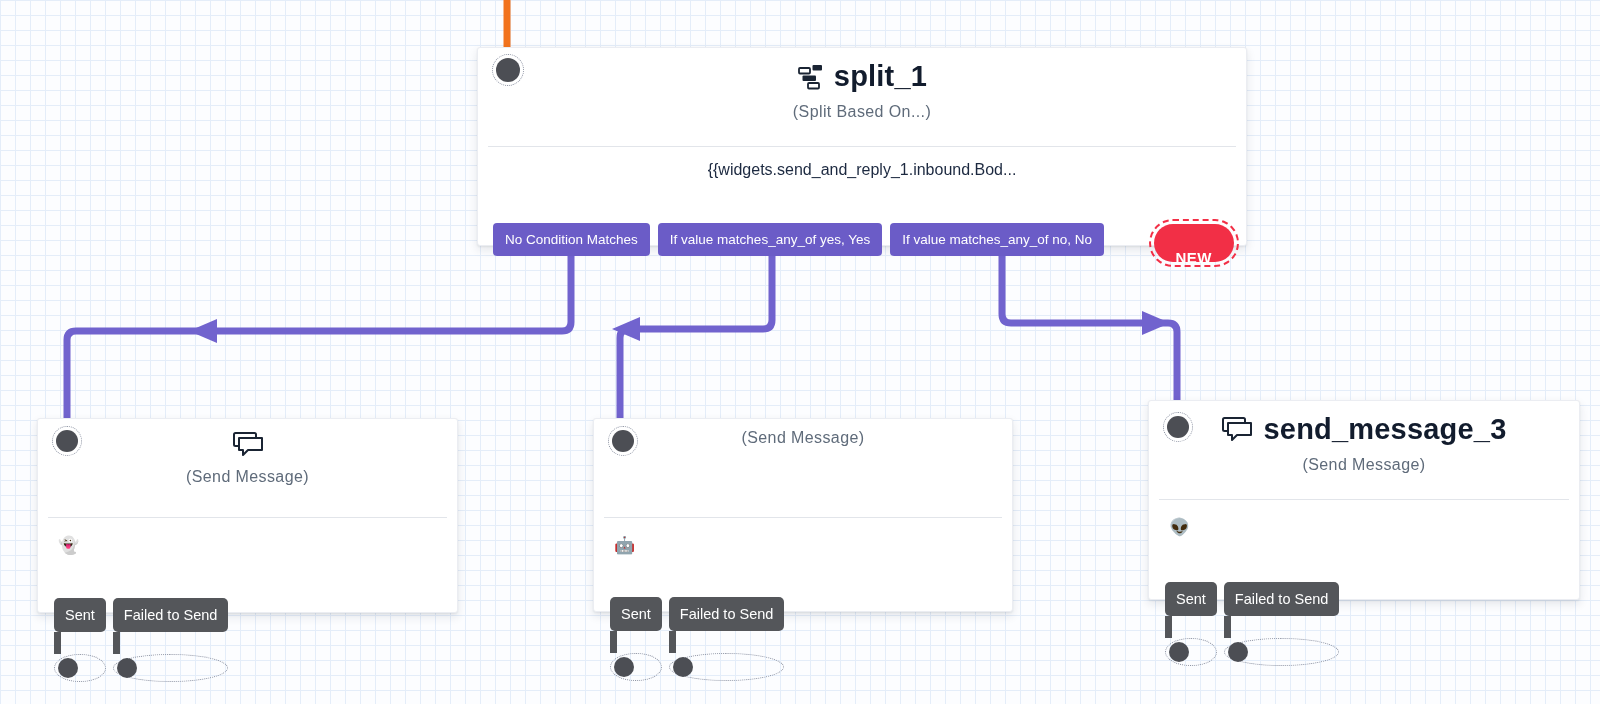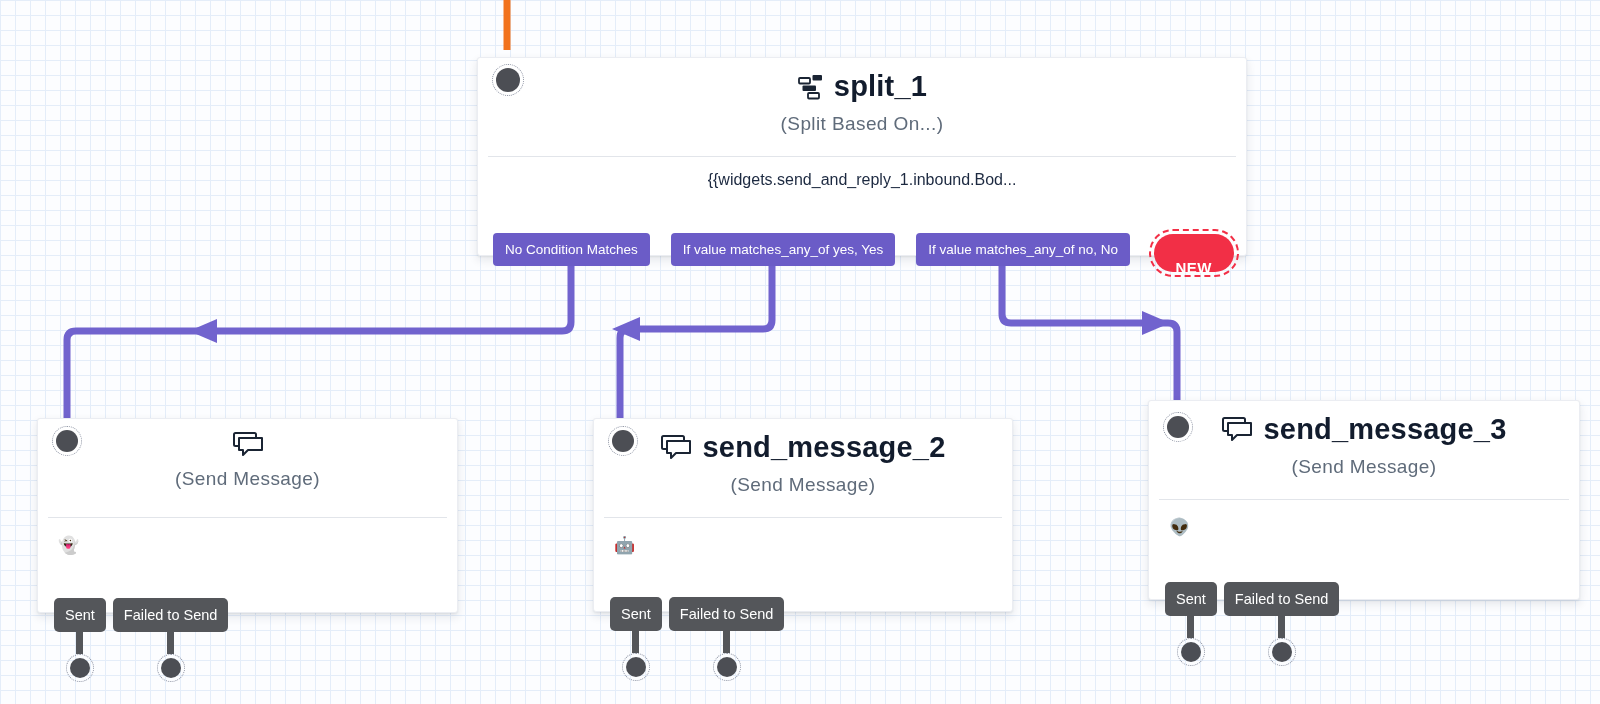--- a/index.html
+++ b/index.html
@@ -41,39 +41,39 @@
 
   .title-row {
     display:flex; align-items:center; justify-content:center;
     margin-top:12px; gap:10px;
   }
   .widget-title {
     font-size:29px; font-weight:bold; color:#121c2d; letter-spacing:.2px;
   }
   .widget-subtitle {
     text-align:center; margin-top:10px;
-    font-size:19px; color:#5f6b7a; letter-spacing:.4px;
+    font-size:16px; color:#5f6b7a; letter-spacing:.4px;
   }
   .divider {
     position:absolute; left:10px; right:10px; top:98px;
     border-top:1px solid #e2e5ea;
   }
   .split-expression {
     position:absolute; left:0; right:0; top:113px;
     text-align:center; font-size:16px; color:#1c2940;
   }
   .body-preview {
     position:absolute; left:20px; top:118px;
     font-size:17px; line-height:1;
     font-family:"DejaVu Sans","Liberation Sans",sans-serif;
   }
 
   .transitions {
     position:absolute; left:15px; top:calc(100% - 22px);
-    display:flex; gap:21px; z-index:3;
+    display:flex; gap:8px; z-index:3;
   }
   .transition-btn {
     height:33px; line-height:33px; padding:0 12px;
     background:#6b5cc7; color:#ffffff;
     font-size:13.5px; border-radius:4px; white-space:nowrap;
     border:none; cursor:pointer;
     font-family:"Liberation Sans","DejaVu Sans",sans-serif;
   }
 
   .new-badge {
@@ -82,21 +82,21 @@
     background:#f22f46; color:#ffffff;
     font-size:15px; font-weight:bold; letter-spacing:.5px;
     border-radius:999px;
     outline:2px dashed #f22f46; outline-offset:3px;
   }
 
   .exits {
     position:absolute; left:16px; top:calc(100% - 14px);
     display:flex; gap:7px; align-items:flex-start; z-index:3;
   }
-  .exit-col { display:flex; flex-direction:column; align-items:center; }
+  .exit-col { display:flex; flex-direction:column; }
   .exit-btn {
     height:34px; line-height:34px; padding:0 11px;
     background:#54565a; color:#ffffff;
     font-size:14.5px; border-radius:5px; white-space:nowrap;
     border:none; cursor:pointer;
     font-family:"Liberation Sans","DejaVu Sans",sans-serif;
   }
   .exit-stem { width:7px; height:22px; background:#54565a; }
   .out-ring .dot-fill { width:20px; height:20px; }
 
@@ -114,21 +114,21 @@
     <path d="M571,250 V322 Q571,331 562,331 H76 Q67,331 67,340 V441" stroke="#7163ce" stroke-width="7" fill="none" stroke-linejoin="round"></path>
     <polygon points="189,331 217,319 217,343" fill="#7163ce"></polygon>
 
     <path d="M772,250 V320 Q772,329 763,329 H629 Q620,329 620,338 V442" stroke="#7163ce" stroke-width="7" fill="none" stroke-linejoin="round"></path>
     <polygon points="612,329 640,317 640,341" fill="#7163ce"></polygon>
 
     <path d="M1002,250 V314 Q1002,323 1011,323 H1168 Q1177,323 1177,332 V427" stroke="#7163ce" stroke-width="7" fill="none" stroke-linejoin="round"></path>
     <polygon points="1170,323 1142,311 1142,335" fill="#7163ce"></polygon>
   </svg>
 
-  <div class="widget-card" style="left:477px; top:57px; width:770px; height:199px;">
+  <div class="widget-card" style="left:477px; top:47px; width:770px; height:199px;">
     <span class="dot-ring in-ring split-in-ring">
       <span class="dot-fill"></span>
     </span>
 
     <div class="title-row">
       <svg class="icon-svg" width="27" height="27" viewBox="0 0 27 27">
         <rect x="2" y="5" width="11" height="5.5" rx="1" fill="#ffffff" stroke="#1a2433" stroke-width="1.8"></rect>
         <rect x="15.5" y="2" width="9.5" height="5.5" rx="1" fill="#1a2433"></rect>
         <rect x="5.5" y="12.5" width="13.5" height="5.5" rx="1" fill="#1a2433"></rect>
         <rect x="11" y="20" width="11" height="5.5" rx="1" fill="#ffffff" stroke="#1a2433" stroke-width="1.8"></rect>
@@ -177,27 +177,20 @@
           <span class="dot-fill"></span>
         </span>
       </div>
     </div>
   </div>
 
   <div class="widget-card" style="left:593px; top:418px; width:420px; height:194px;">
     <span class="dot-ring in-ring">
       <span class="dot-fill"></span>
     </span>
-    <div class="title-row">
-      <svg class="icon-svg" width="32" height="27" viewBox="0 0 32 27">
-        <rect x="2" y="2" width="22" height="13" rx="1.5" fill="none" stroke="#1a2433" stroke-width="2"></rect>
-        <path d="M7,7 H30 V19 H16 L11,24 V19 H7 Z" fill="#ffffff" stroke="#1a2433" stroke-width="2" stroke-linejoin="round"></path>
-      </svg>
-      <span class="widget-title">send_message_2</span>
-    </div>
     <div class="widget-subtitle">(Send Message)</div>
     <div class="divider"></div>
     <div class="body-preview">🤖</div>
     <div class="exits">
       <div class="exit-col">
         <button class="exit-btn">Sent</button>
         <div class="exit-stem"></div>
         <span class="dot-ring out-ring">
           <span class="dot-fill"></span>
         </span>

